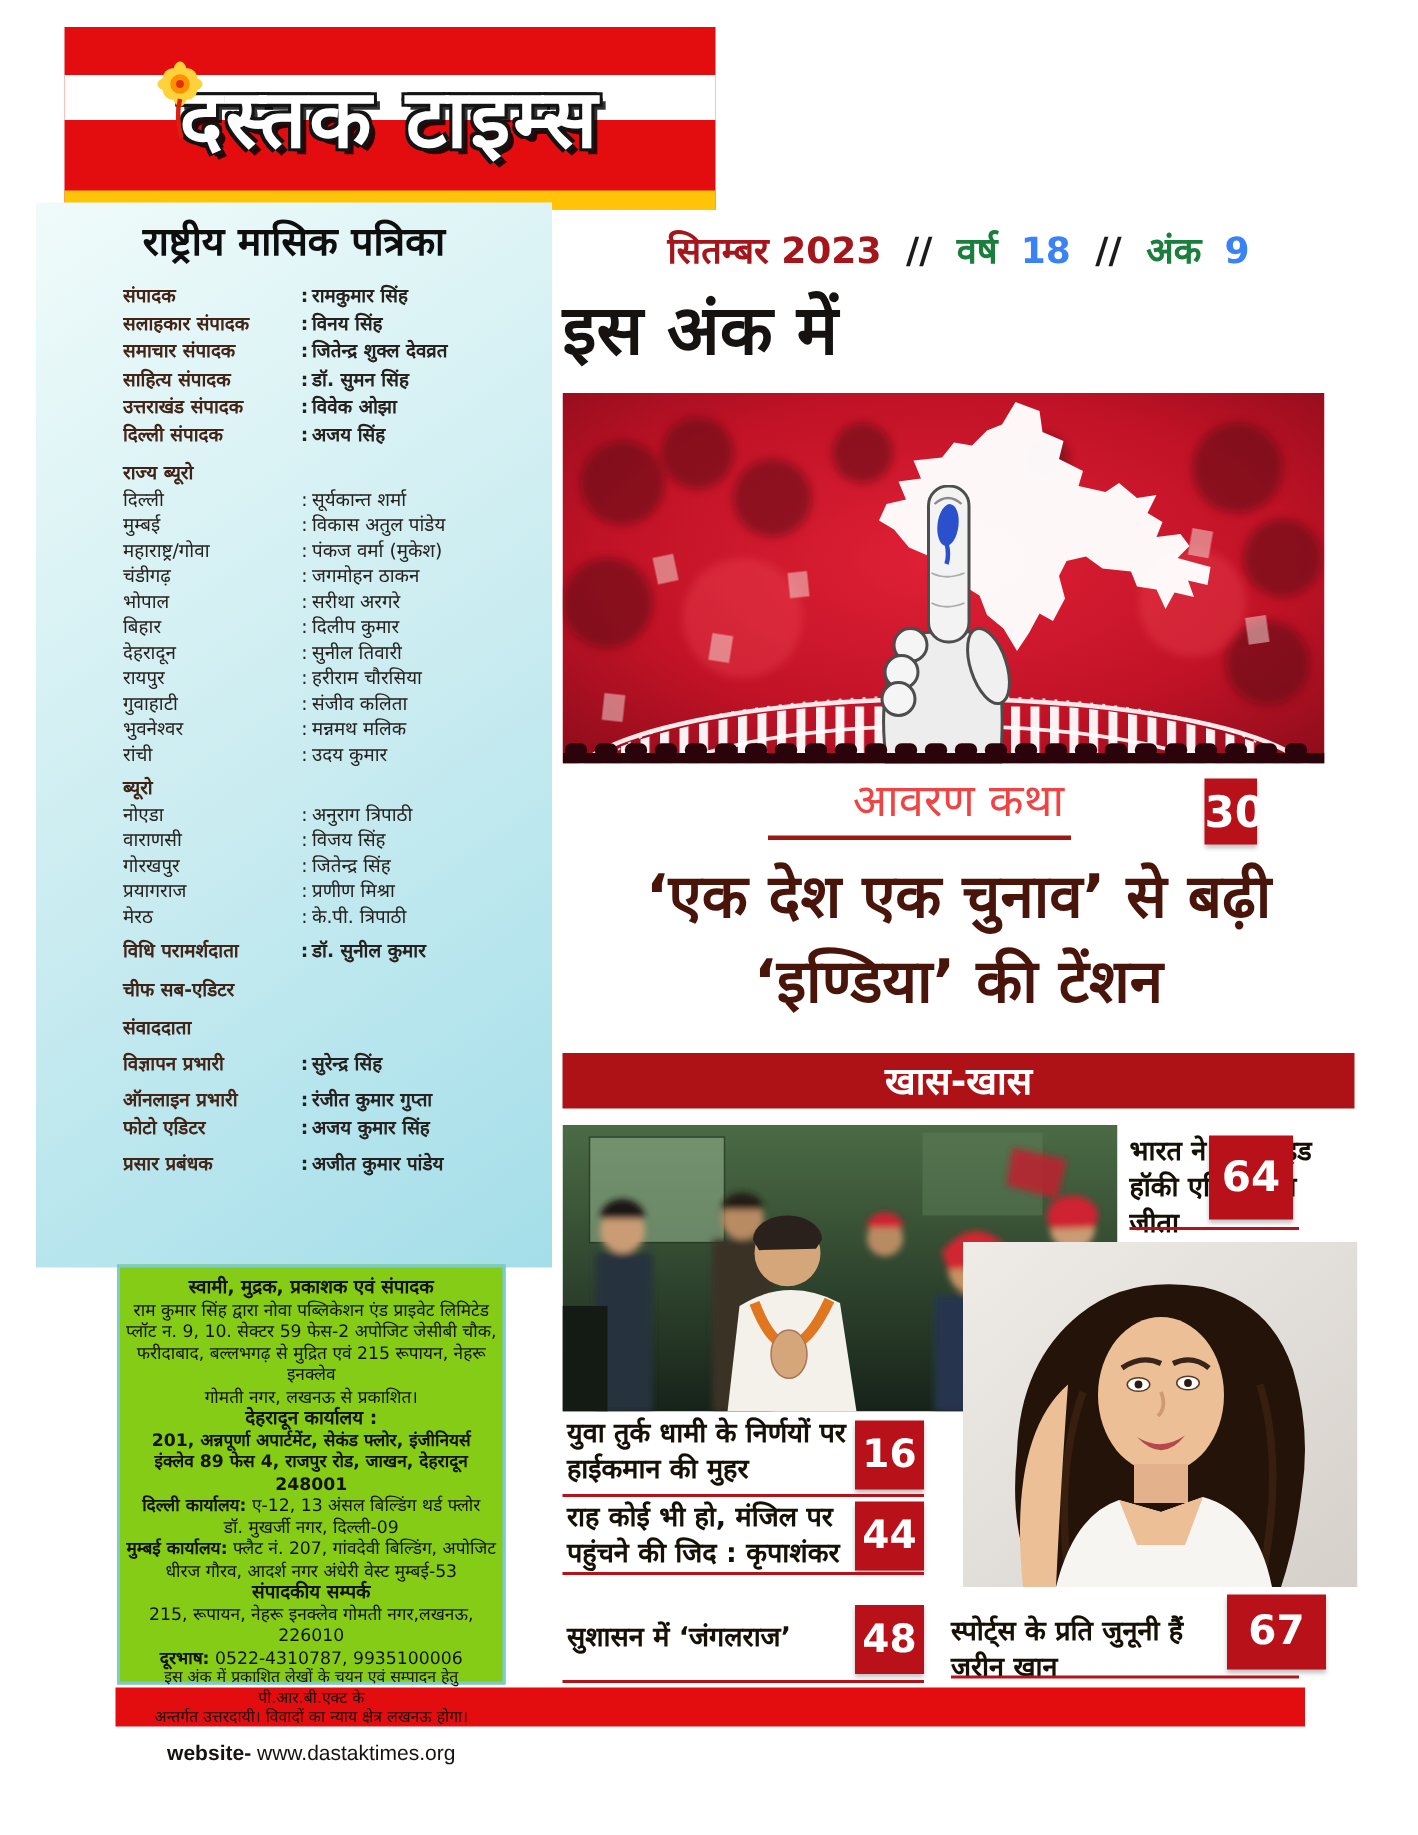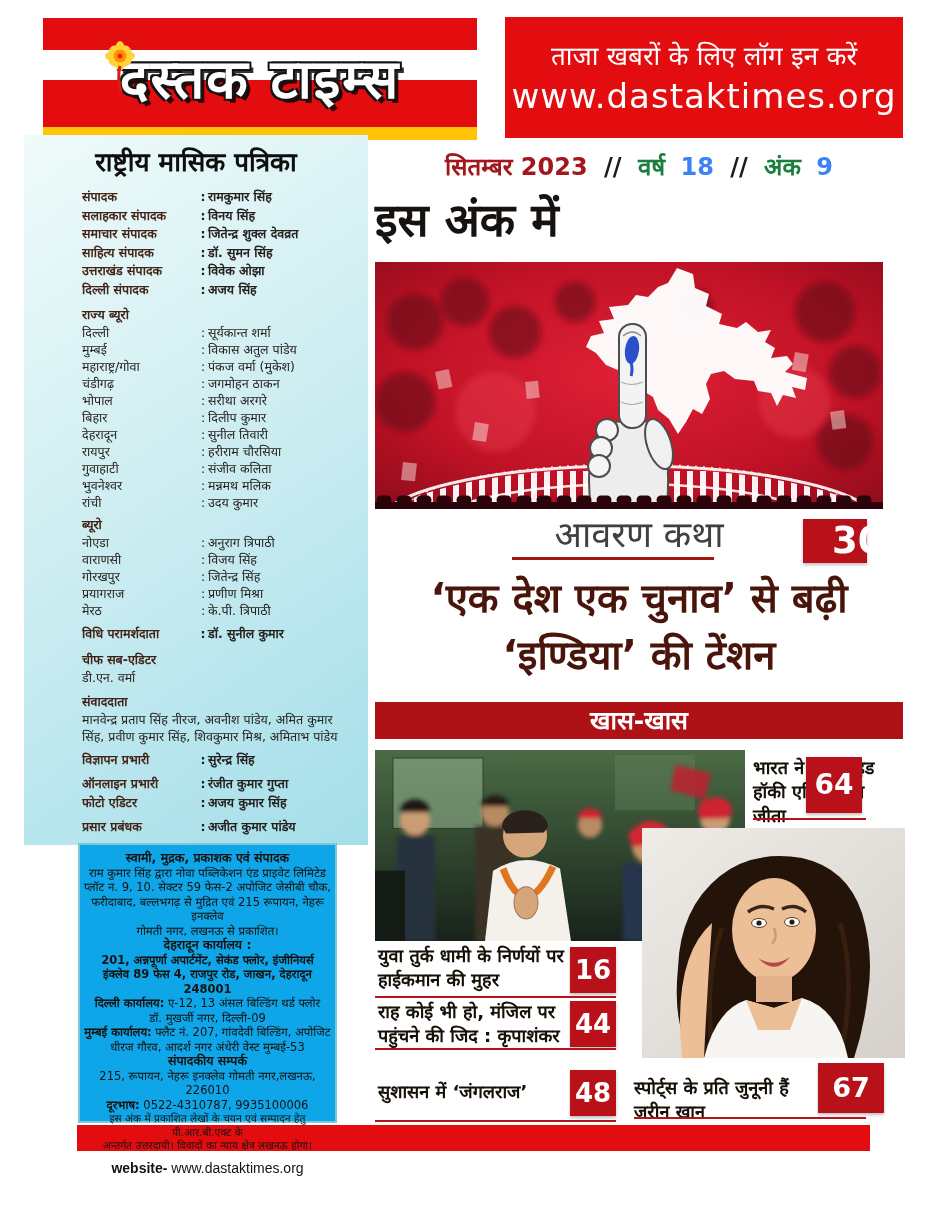--- a/index.html
+++ b/index.html
@@ -27,25 +27,25 @@
   .iss-sep{color:#1b1b1b;padding:0 8px;}
   .iss-green{color:#1a7f3c;}
   .iss-red{color:#3b82f6;padding-left:7px;}
 
   .contents-heading{left:375px;top:190px;width:528px;
                     font-size:46px;font-weight:bold;color:#161210;line-height:60px;}
 
   
   .cover-image{left:375px;top:262px;width:508px;height:247px;}
   .cover-story-label{left:375px;top:514px;width:528px;text-align:center;
-                     font-size:36px;font-weight:500;color:#404040;line-height:42px;}
+                     font-size:30px;font-weight:500;color:#ef4444;line-height:42px;}
   .cover-underline{left:512px;top:557px;width:202px;height:3px;background:#9e1812;}
   .num-box{background:#b9111a;color:#fff;font-weight:bold;text-align:center;
            box-shadow:0 2px 3px rgba(0,0,0,.25);}
-  .box-30{left:803px;top:519px;width:35px;height:44px;font-size:37px;line-height:44px;padding-left:29px;}
+  .box-30{left:803px;top:519px;width:35px;height:44px;font-size:29px;line-height:44px;}
   .headline{left:375px;top:570px;width:528px;text-align:center;font-size:40px;font-weight:bold;
             color:#49150b;line-height:57px;}
 
   
   .khas-bar{left:375px;top:702px;width:528px;height:37px;background:#ae1116;color:#fff;
             text-align:center;font-size:25px;font-weight:bold;line-height:37px;}
   .photo-left{left:375px;top:750px;width:370px;height:191px;}
   .photo-right{left:642px;top:828px;width:263px;height:230px;}
 
   .story-title{font-size:18px;font-weight:bold;color:#161006;line-height:24px;}
@@ -77,21 +77,21 @@
   .s-row.b{font-weight:bold;line-height:18.5px;}
   .s-row.b .s-lab{color:#432518;}
   .s-lab{overflow:hidden;}
   .s-col{text-align:center;}
   .s-head{font-weight:bold;line-height:19px;margin-top:4px;color:#3f2316;}
   .s-text{line-height:17px;padding-right:14px;}
   .gap{margin-top:6px;}
 
   
   .publisher{left:78px;top:843px;width:259px;height:280px;box-sizing:border-box;
-             background:#0ea5e9;border:2px solid #79c9d9;text-align:center;
+             background:#84cc16;border:2px solid #79c9d9;text-align:center;
              padding:6px 3px 0 3px;font-size:11.5px;color:#15120f;}
   .pub-line{line-height:14.5px;}
   .pub-line .pb{font-weight:bold;}
   .pub-line.head{font-weight:bold;font-size:12.5px;}
   .pub-line.small{font-size:10.5px;line-height:13.5px;}
   .pub-line.site{font-size:14px;margin-top:8px;font-family:"Liberation Sans","DejaVu Sans",sans-serif;}
 </style>
 </head>
 <body>
 
@@ -111,24 +111,20 @@
         <ellipse cx="25" cy="11" rx="6" ry="5" transform="rotate(45 25 11)" fill="#ffd23b"></ellipse>
         <ellipse cx="13" cy="21" rx="6" ry="5" transform="rotate(45 13 21)" fill="#ffd23b"></ellipse>
         <ellipse cx="25" cy="21" rx="6" ry="5" transform="rotate(-45 25 21)" fill="#ffd23b"></ellipse>
         <circle cx="19" cy="16" r="6.5" fill="#ff9000"></circle>
         <circle cx="19" cy="16" r="2.6" fill="#e03010"></circle>
         <path d="M19,26 q-3,12 1,26" stroke="#d81f10" stroke-width="3" fill="none"></path>
       </g>
     </svg>
   </div>
 
-  <div class="abs top-banner">
-    <div class="banner-l1">ताजा खबरों के लिए लॉग इन करें</div>
-    <div class="banner-l2">www.dastaktimes.org</div>
-  </div>
 
   <div class="abs issue-line">
     <span class="iss-month">सितम्बर 2023</span>
     <span class="iss-sep">//</span>
     <span class="iss-green">वर्ष</span>
     <span class="iss-red">18</span>
     <span class="iss-sep">//</span>
     <span class="iss-green">अंक</span>
     <span class="iss-red">9</span>
   </div>
@@ -414,23 +410,21 @@
           <span class="s-lab">मेरठ</span>
           <span class="s-col">:</span>
           <span>के.पी. त्रिपाठी</span>
         </div>
         <div class="gap s-row b">
           <span class="s-lab">विधि परामर्शदाता</span>
           <span class="s-col">:</span>
           <span>डॉ. सुनील कुमार</span>
         </div>
         <div class="gap s-head">चीफ सब-एडिटर</div>
-        <div class=" s-text">डी.एन. वर्मा</div>
         <div class="gap s-head">संवाददाता</div>
-        <div class=" s-text">मानवेन्द्र प्रताप सिंह नीरज, अवनीश पांडेय, अमित कुमार सिंह, प्रवीण कुमार सिंह, शिवकुमार मिश्र, अमिताभ पांडेय</div>
         <div class="gap s-row b">
           <span class="s-lab">विज्ञापन प्रभारी</span>
           <span class="s-col">:</span>
           <span>सुरेन्द्र सिंह</span>
         </div>
         <div class="gap s-row b">
           <span class="s-lab">ऑनलाइन प्रभारी</span>
           <span class="s-col">:</span>
           <span>रंजीत कुमार गुप्ता</span>
         </div>

